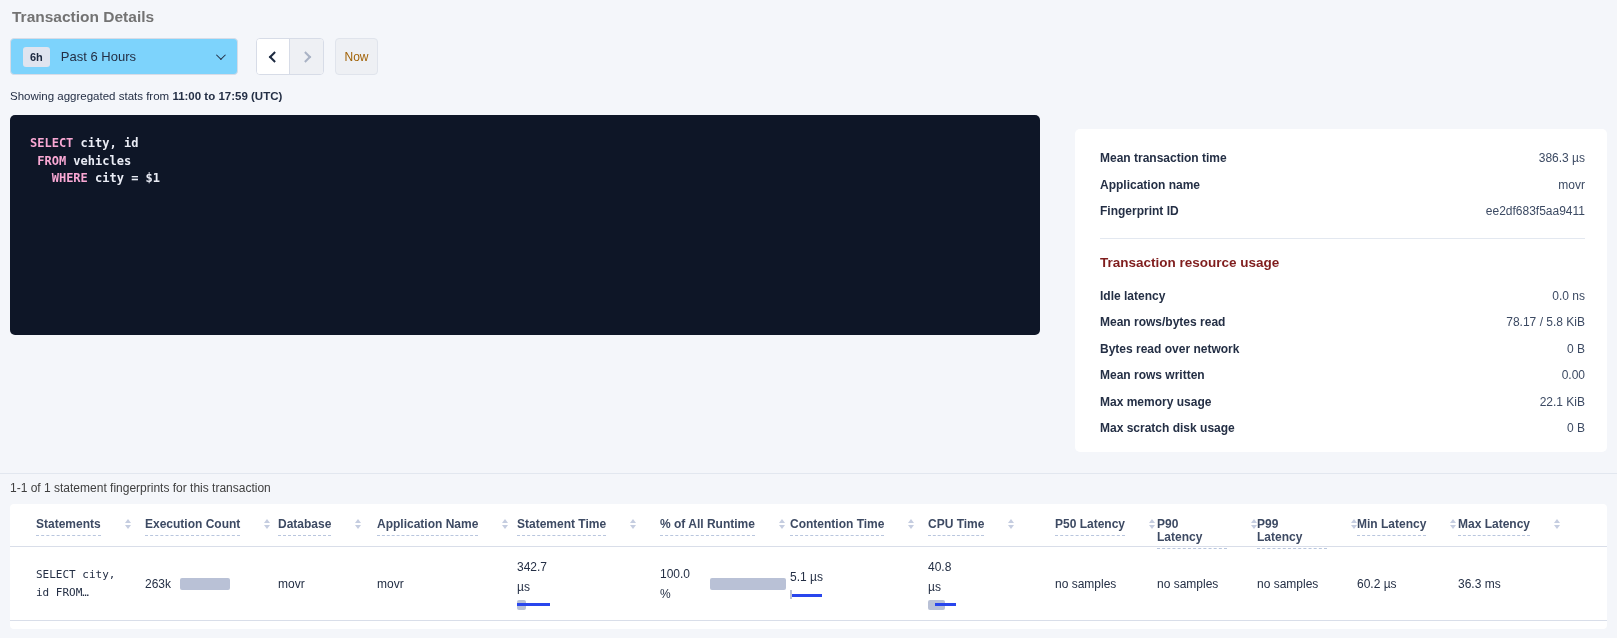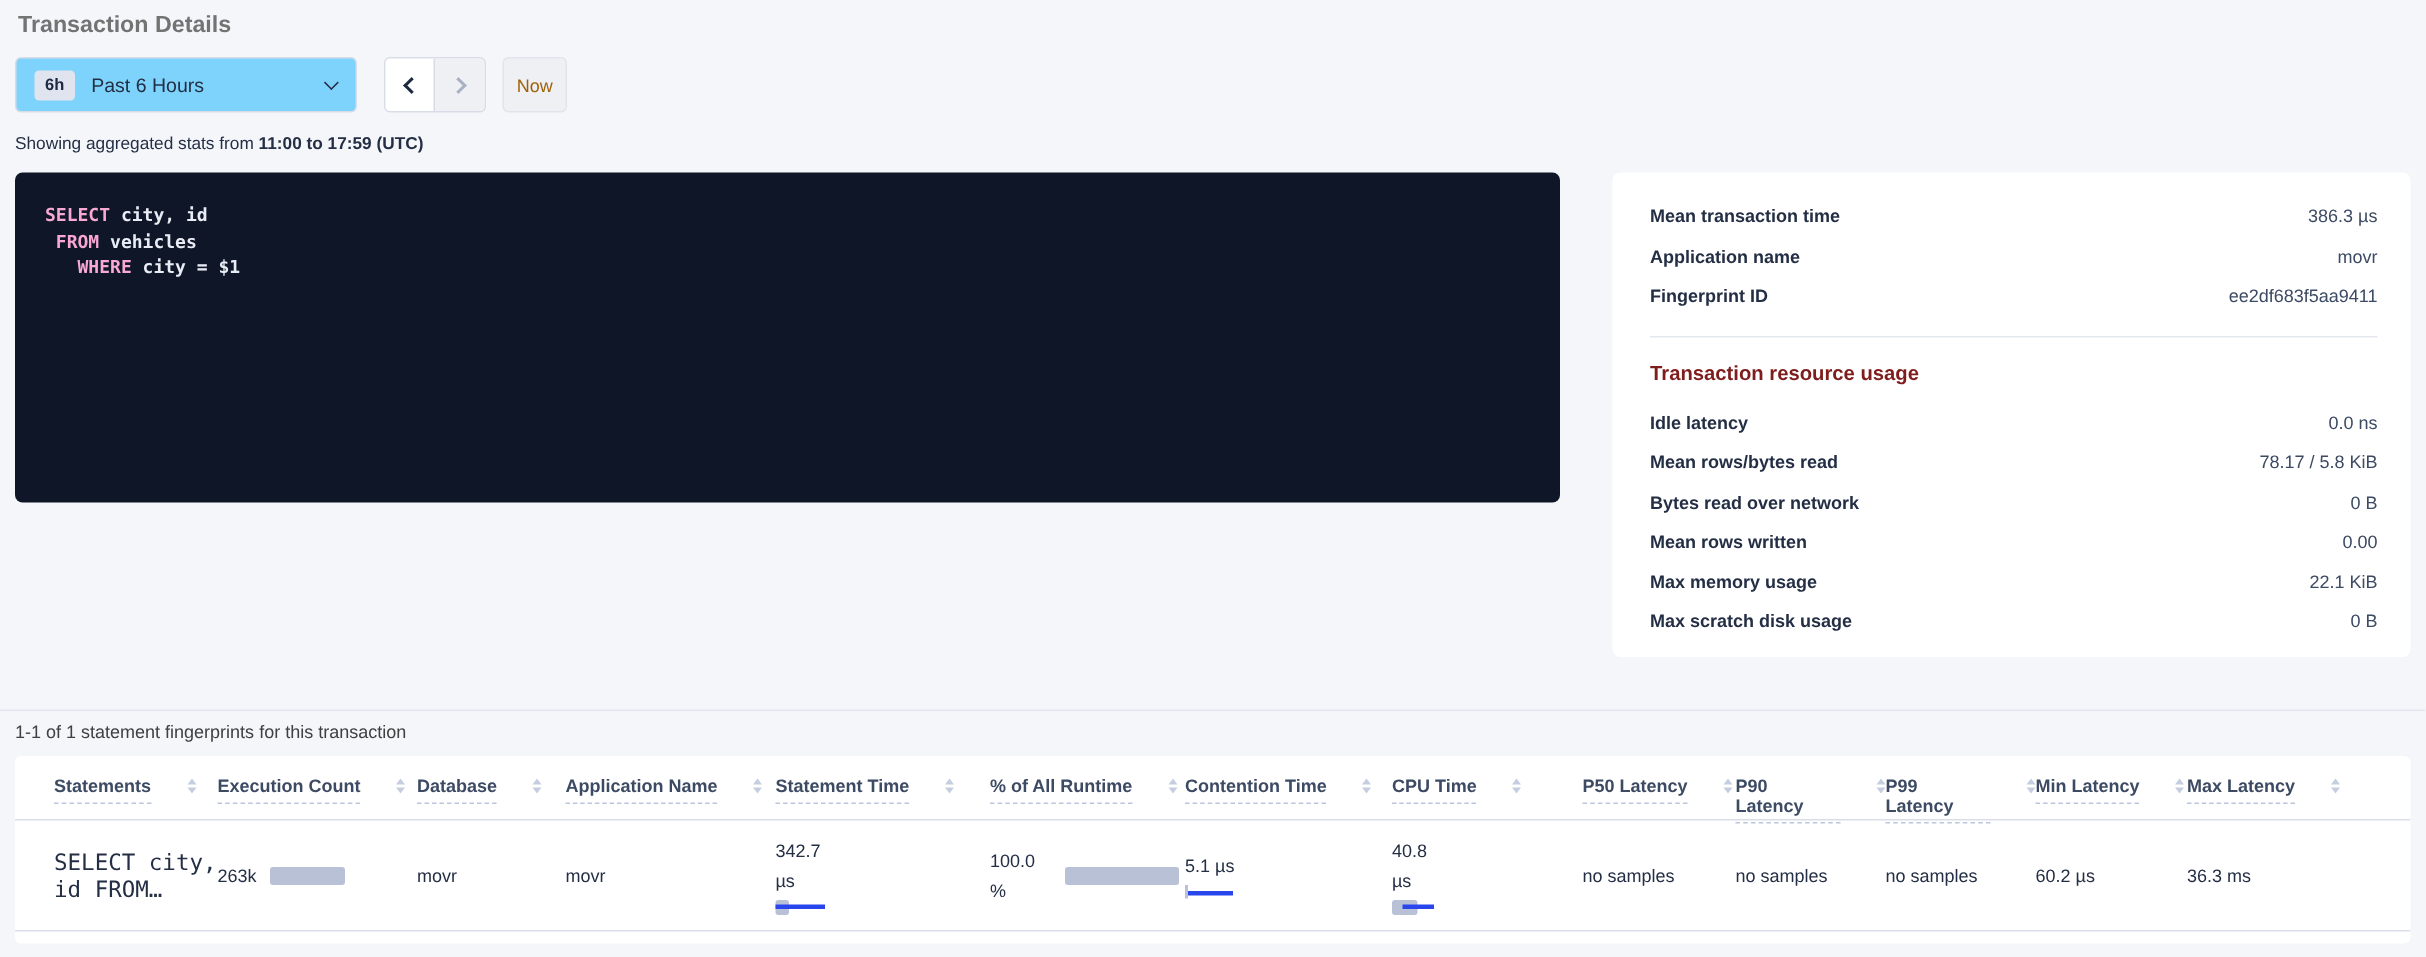--- a/index.html
+++ b/index.html
@@ -52,21 +52,21 @@
   .sql-box {
     position:absolute; left:0; top:0; width:1030px; height:220px;
     background:#0e1627; border-radius:5px; padding:20px 20px;
     font-family:"DejaVu Sans Mono", monospace; font-size:12px; font-weight:bold;
     line-height:17.5px; color:#e9ecf5;
   }
   .sql-line span { white-space:pre; }
   .kw { color:#f9a8d4; }
 
   .summary-card {
-    position:absolute; left:1065px; top:0; width:532px; height:323px;
+    position:absolute; left:1065px; top:14px; width:532px; height:323px;
     background:#fff; border-radius:5px; padding:16px 22px 0 25px;
   }
   .sum-row { display:flex; justify-content:space-between; align-items:center; height:26.5px; }
   .sum-label { font-size:12px; font-weight:bold; color:#242f45; }
   .sum-value { font-size:12px; color:#3c4a63; }
   .card-divider { border:none; border-top:1px solid #e3e8f0; margin:13px 0 0 0; }
   .section-title { font-size:13.5px; font-weight:bold; color:#7f1d1d; margin:16px 0 13px 0; }
 
   .page-divider { border:none; border-top:1px solid #e2e7ef; margin:35px 0 0 0; }
   .stmt-caption { margin:7px 10px 9px 10px; font-size:12px; color:#404040; }
@@ -80,21 +80,21 @@
   .th { display:flex; align-items:flex-start; cursor:pointer; }
   .th-label {
     font-size:12px; font-weight:bold; color:#3d4a63;
     border-bottom:1px dashed #b9c6de; padding-bottom:4px; line-height:13px;
   }
   .sort-icon { margin-left:24px; display:inline-flex; flex-direction:column; align-items:center; padding-top:1px; }
   .tri-up   { width:0; height:0; border-left:3.5px solid transparent; border-right:3.5px solid transparent; border-bottom:4.5px solid #c5cde0; }
   .tri-down { width:0; height:0; border-left:3.5px solid transparent; border-right:3.5px solid transparent; border-top:4.5px solid #c5cde0; margin-top:2px; }
 
   .td { font-size:12px; color:#242f45; }
-  .stmt-cell { font-family:"DejaVu Sans Mono", monospace; font-size:15px; line-height:18px; cursor:pointer; }
+  .stmt-cell { font-family:"DejaVu Sans Mono", monospace; font-size:11px; line-height:18px; cursor:pointer; }
   .stmt-cell span { display:block; }
   .count-cell { display:flex; align-items:center; }
   .bar-gray { background:#b9c1d6; border-radius:2px; height:12px; }
   .exec-bar { width:50px; margin-left:9px; }
   .pct-cell { display:flex; align-items:center; }
   .num-wrap { line-height:20px; }
   .w42 { width:42px; } .w44 { width:44px; } .w34 { width:34px; }
   .pct-bar { width:76px; margin-left:6px; }
   .minibar { position:relative; margin-top:3px; }
   .minibar .gbar { position:absolute; left:0; top:0; background:#b9c1d6; border-radius:2px; height:10px; }

